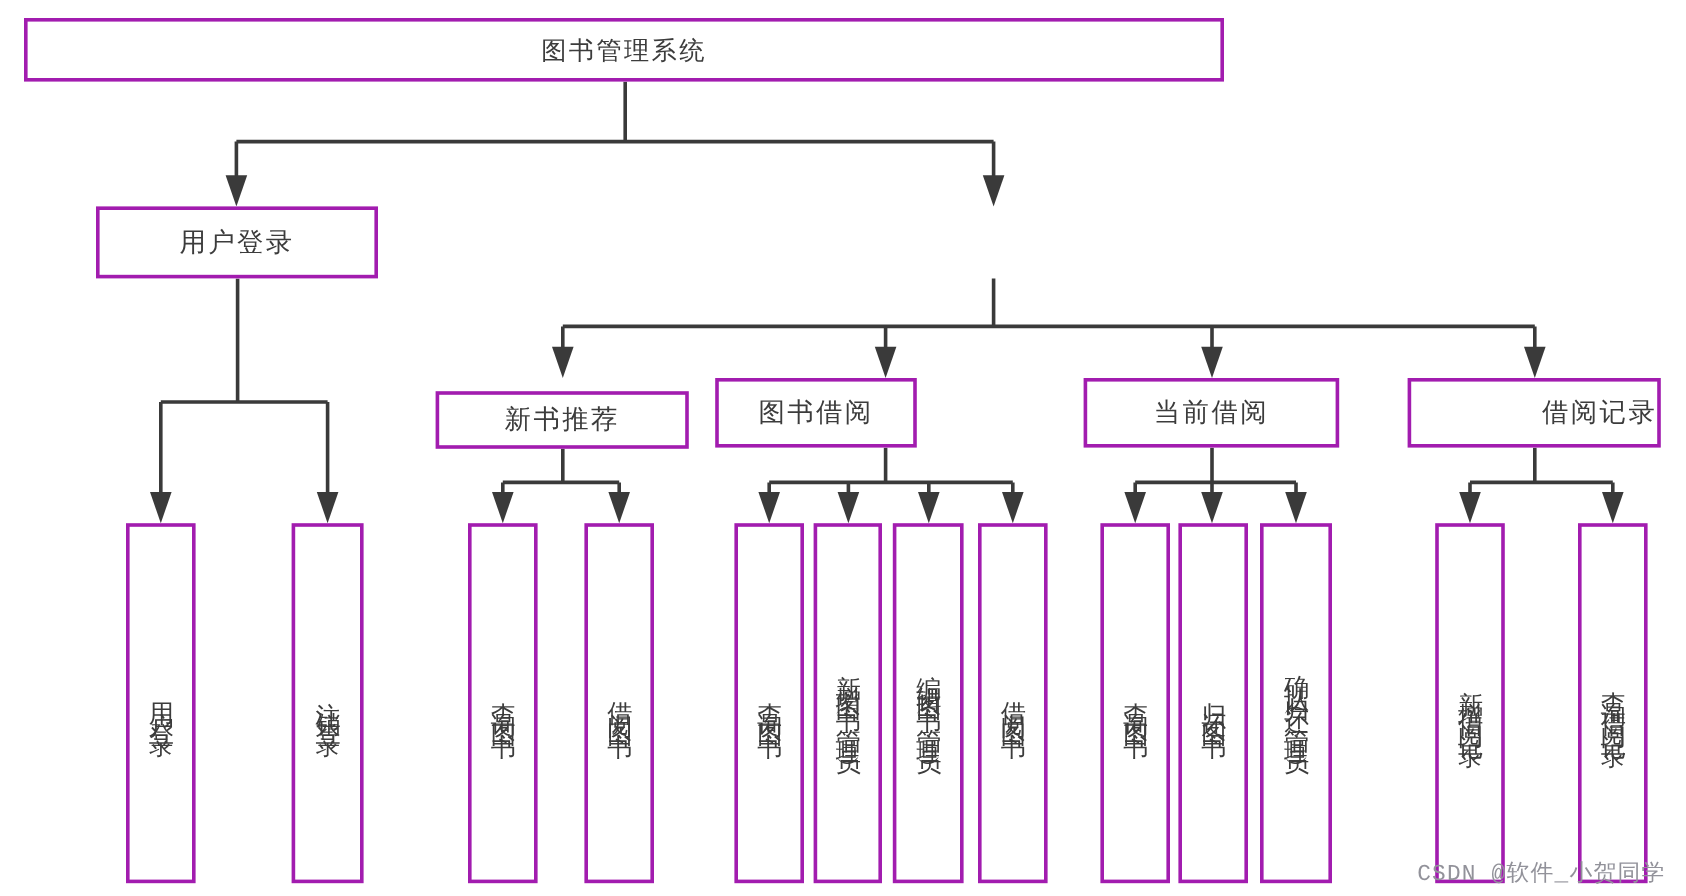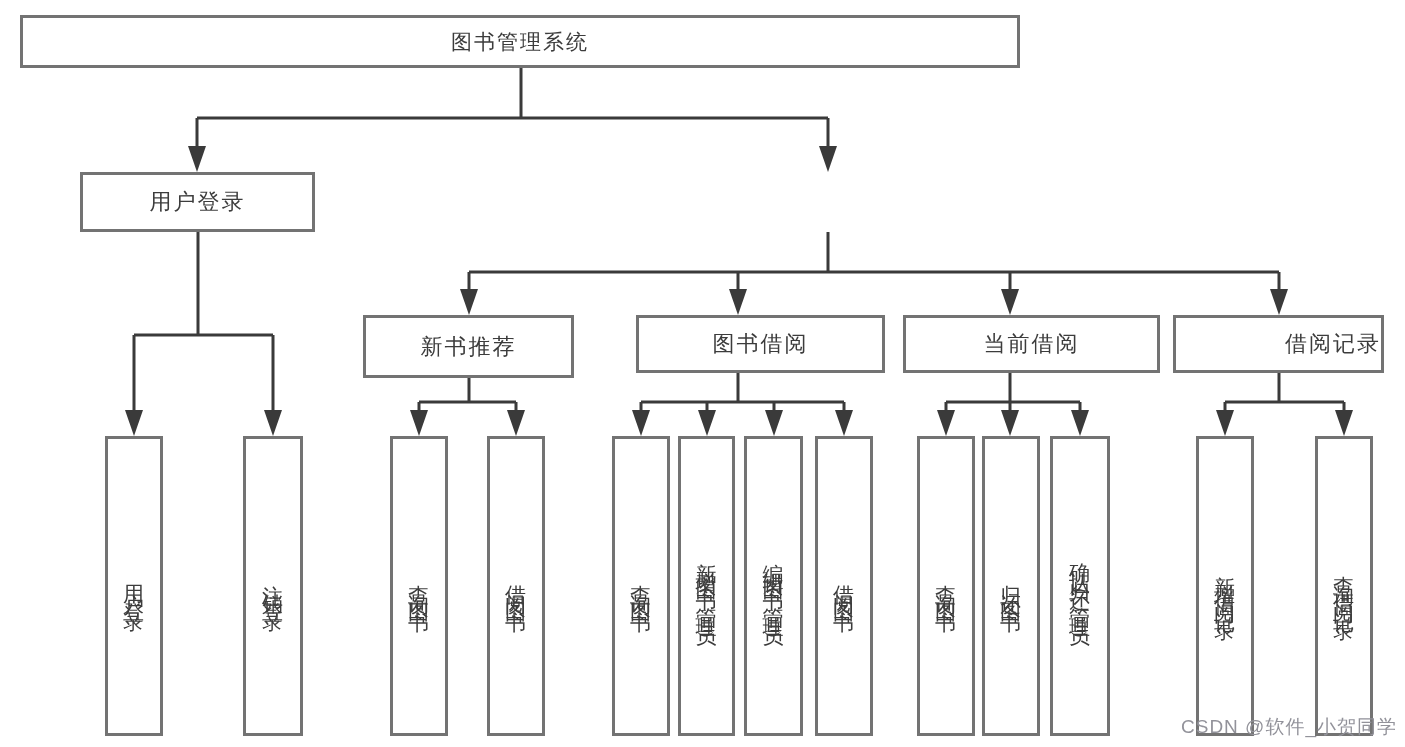--- a/index.html
+++ b/index.html
@@ -4,41 +4,41 @@
 <style>
   html,body{margin:0;padding:0;background:#fff;}
   #stage{
     position:relative;width:1405px;height:747px;background:#ffffff;overflow:hidden;
     font-family:"Liberation Sans","DejaVu Sans",sans-serif;color:#3c3c3c;
   }
   #connectors{position:absolute;left:0;top:0;width:1405px;height:747px;}
   #connectors path{stroke:#3a3a3a;stroke-width:3;fill:none;}
   #connectors polygon{fill:#3a3a3a;stroke:none;}
   .box{
-    position:absolute;border:3px solid #737373;background:#ffffff;box-sizing:border-box;
+    position:absolute;border:3px solid #a21caf;background:#ffffff;box-sizing:border-box;
     display:flex;align-items:center;justify-content:center;
   }
   .h-label{font-size:22px;letter-spacing:2px;white-space:nowrap;}
   .root-box .h-label{font-size:21px;}
   .v-box{width:58px;top:436px;height:300px;}
   .v-label{
     writing-mode:vertical-rl;text-orientation:mixed;
     font-size:21px;letter-spacing:9px;line-height:1;white-space:nowrap;
   }
   #watermark{
     position:absolute;left:1181px;top:714px;font-size:19px;letter-spacing:1px;
-    color:#92929a;white-space:nowrap;
+    color:#92929a;white-space:nowrap;font-family:Liberation Mono, monospace;
   }
   
   .root-box{left:20px;top:15px;width:1000px;height:53px;}
   .b-user-login{left:80px;top:172px;width:235px;height:60px;}
   .b-book-mgmt{left:710px;top:172px;width:237px;height:60px;}
-  .b-new-rec{left:363px;top:315px;width:211px;height:63px;}
-  .b-borrow{left:636px;top:315px;width:249px;height:58px;align-items:center;}
-  .b-current{left:903px;top:315px;width:257px;height:58px;}
+  .b-new-rec{left:363px;top:326px;width:211px;height:48px;}
+  .b-borrow{left:596px;top:315px;width:168px;height:58px;align-items:center;}
+  .b-current{left:903px;top:315px;width:213px;height:58px;}
   .b-records{left:1173px;top:315px;width:211px;height:58px;justify-content:flex-end;}
   .lf-1a{left:105px;}  .lf-1b{left:243px;width:60px;}
   .lf-2a{left:390px;}  .lf-2b{left:487px;}
   .lf-3a{left:612px;}  .lf-3b{left:678px;width:57px;} .lf-3c{left:744px;width:59px;} .lf-3d{left:815px;}
   .lf-4a{left:917px;}  .lf-4b{left:982px;}  .lf-4c{left:1050px;width:60px;}
   .lf-5a{left:1196px;} .lf-5b{left:1315px;}
 </style>
 </head>
 <body>
 

